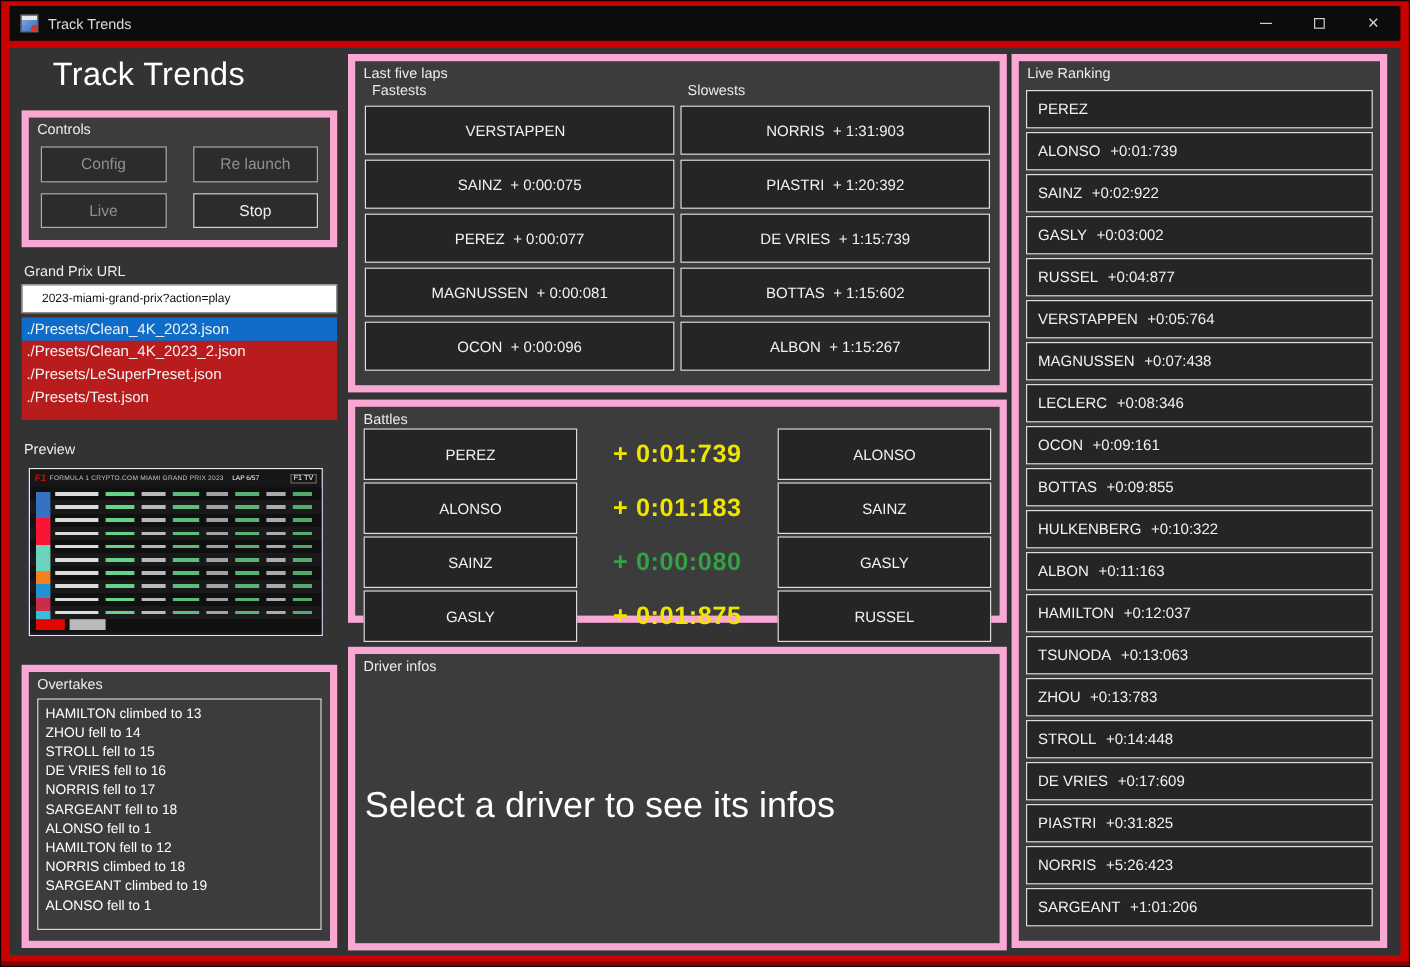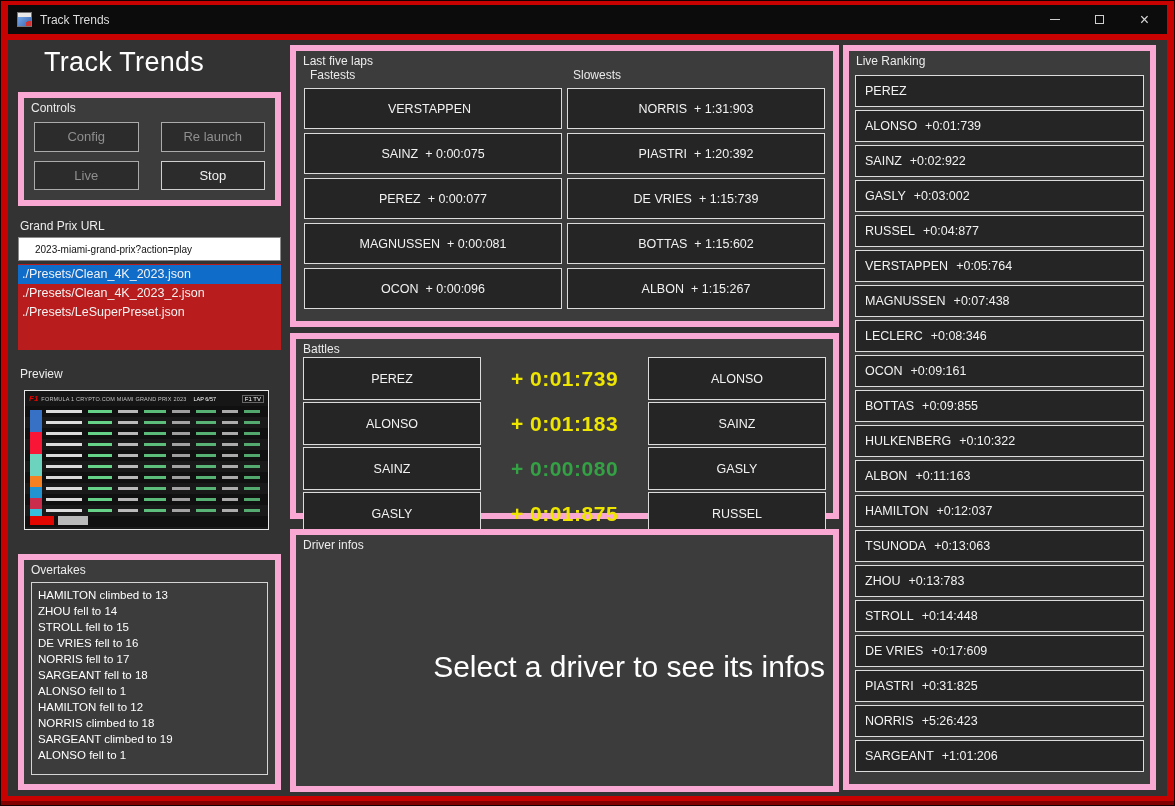--- a/index.html
+++ b/index.html
@@ -154,22 +154,22 @@
     display: flex; align-items: center; justify-content: center;
     cursor: pointer;
   }
   .battle-gap {
     flex: 1; display: flex; align-items: center; justify-content: center;
     font-size: 21px; font-weight: bold; color: #efe600;
     letter-spacing: .5px;
   }
   .battle-gap.green { color: #33a144; }
   .driverinfos-box {
-    margin-top: 10px; flex: 1; margin-bottom: 4px;
-    display: flex; align-items: center; justify-content: flex-end;
+    margin-top: 20px; flex: 1; margin-bottom: 4px;
+    display: flex; align-items: center; justify-content: flex-start;
   }
   .di-placeholder { font-size: 30px; color: #ffffff; }
   
   .ranking-box { flex: 1; margin-bottom: 6px; margin-right: 5px; padding: 24px 6px 8px 6px; }
   .rank-row {
     height: 32px;
     background: #252525; border: 1px solid #dcdcdc;
     color: #f2f2f2; font-size: 12.5px;
     display: flex; align-items: center; padding-left: 9px; gap: 8px;
     margin-bottom: 3px; cursor: pointer; white-space: nowrap;
@@ -210,20 +210,21 @@
         </div>
       </div>
 
       <div class="field-label">Grand Prix URL</div>
       <input class="url-input" value="2023-miami-grand-prix?action=play" style="">
 
       <div class="presets">
         <div class="preset-item selected">./Presets/Clean_4K_2023.json</div>
         <div class="preset-item">./Presets/Clean_4K_2023_2.json</div>
         <div class="preset-item">./Presets/LeSuperPreset.json</div>
+        <div class="preset-item">./Presets/Test.json</div>
       </div>
 
       <div class="field-label preview-label">Preview</div>
       <div class="preview">
         <div class="preview-header">
           <span class="f1-logo">F1</span>
           <span class="ph-text">FORMULA 1 CRYPTO.COM MIAMI GRAND PRIX 2023</span>
           <span class="ph-lap">LAP 6/57</span>
           <span class="ph-tv">F1 TV</span>
         </div>

